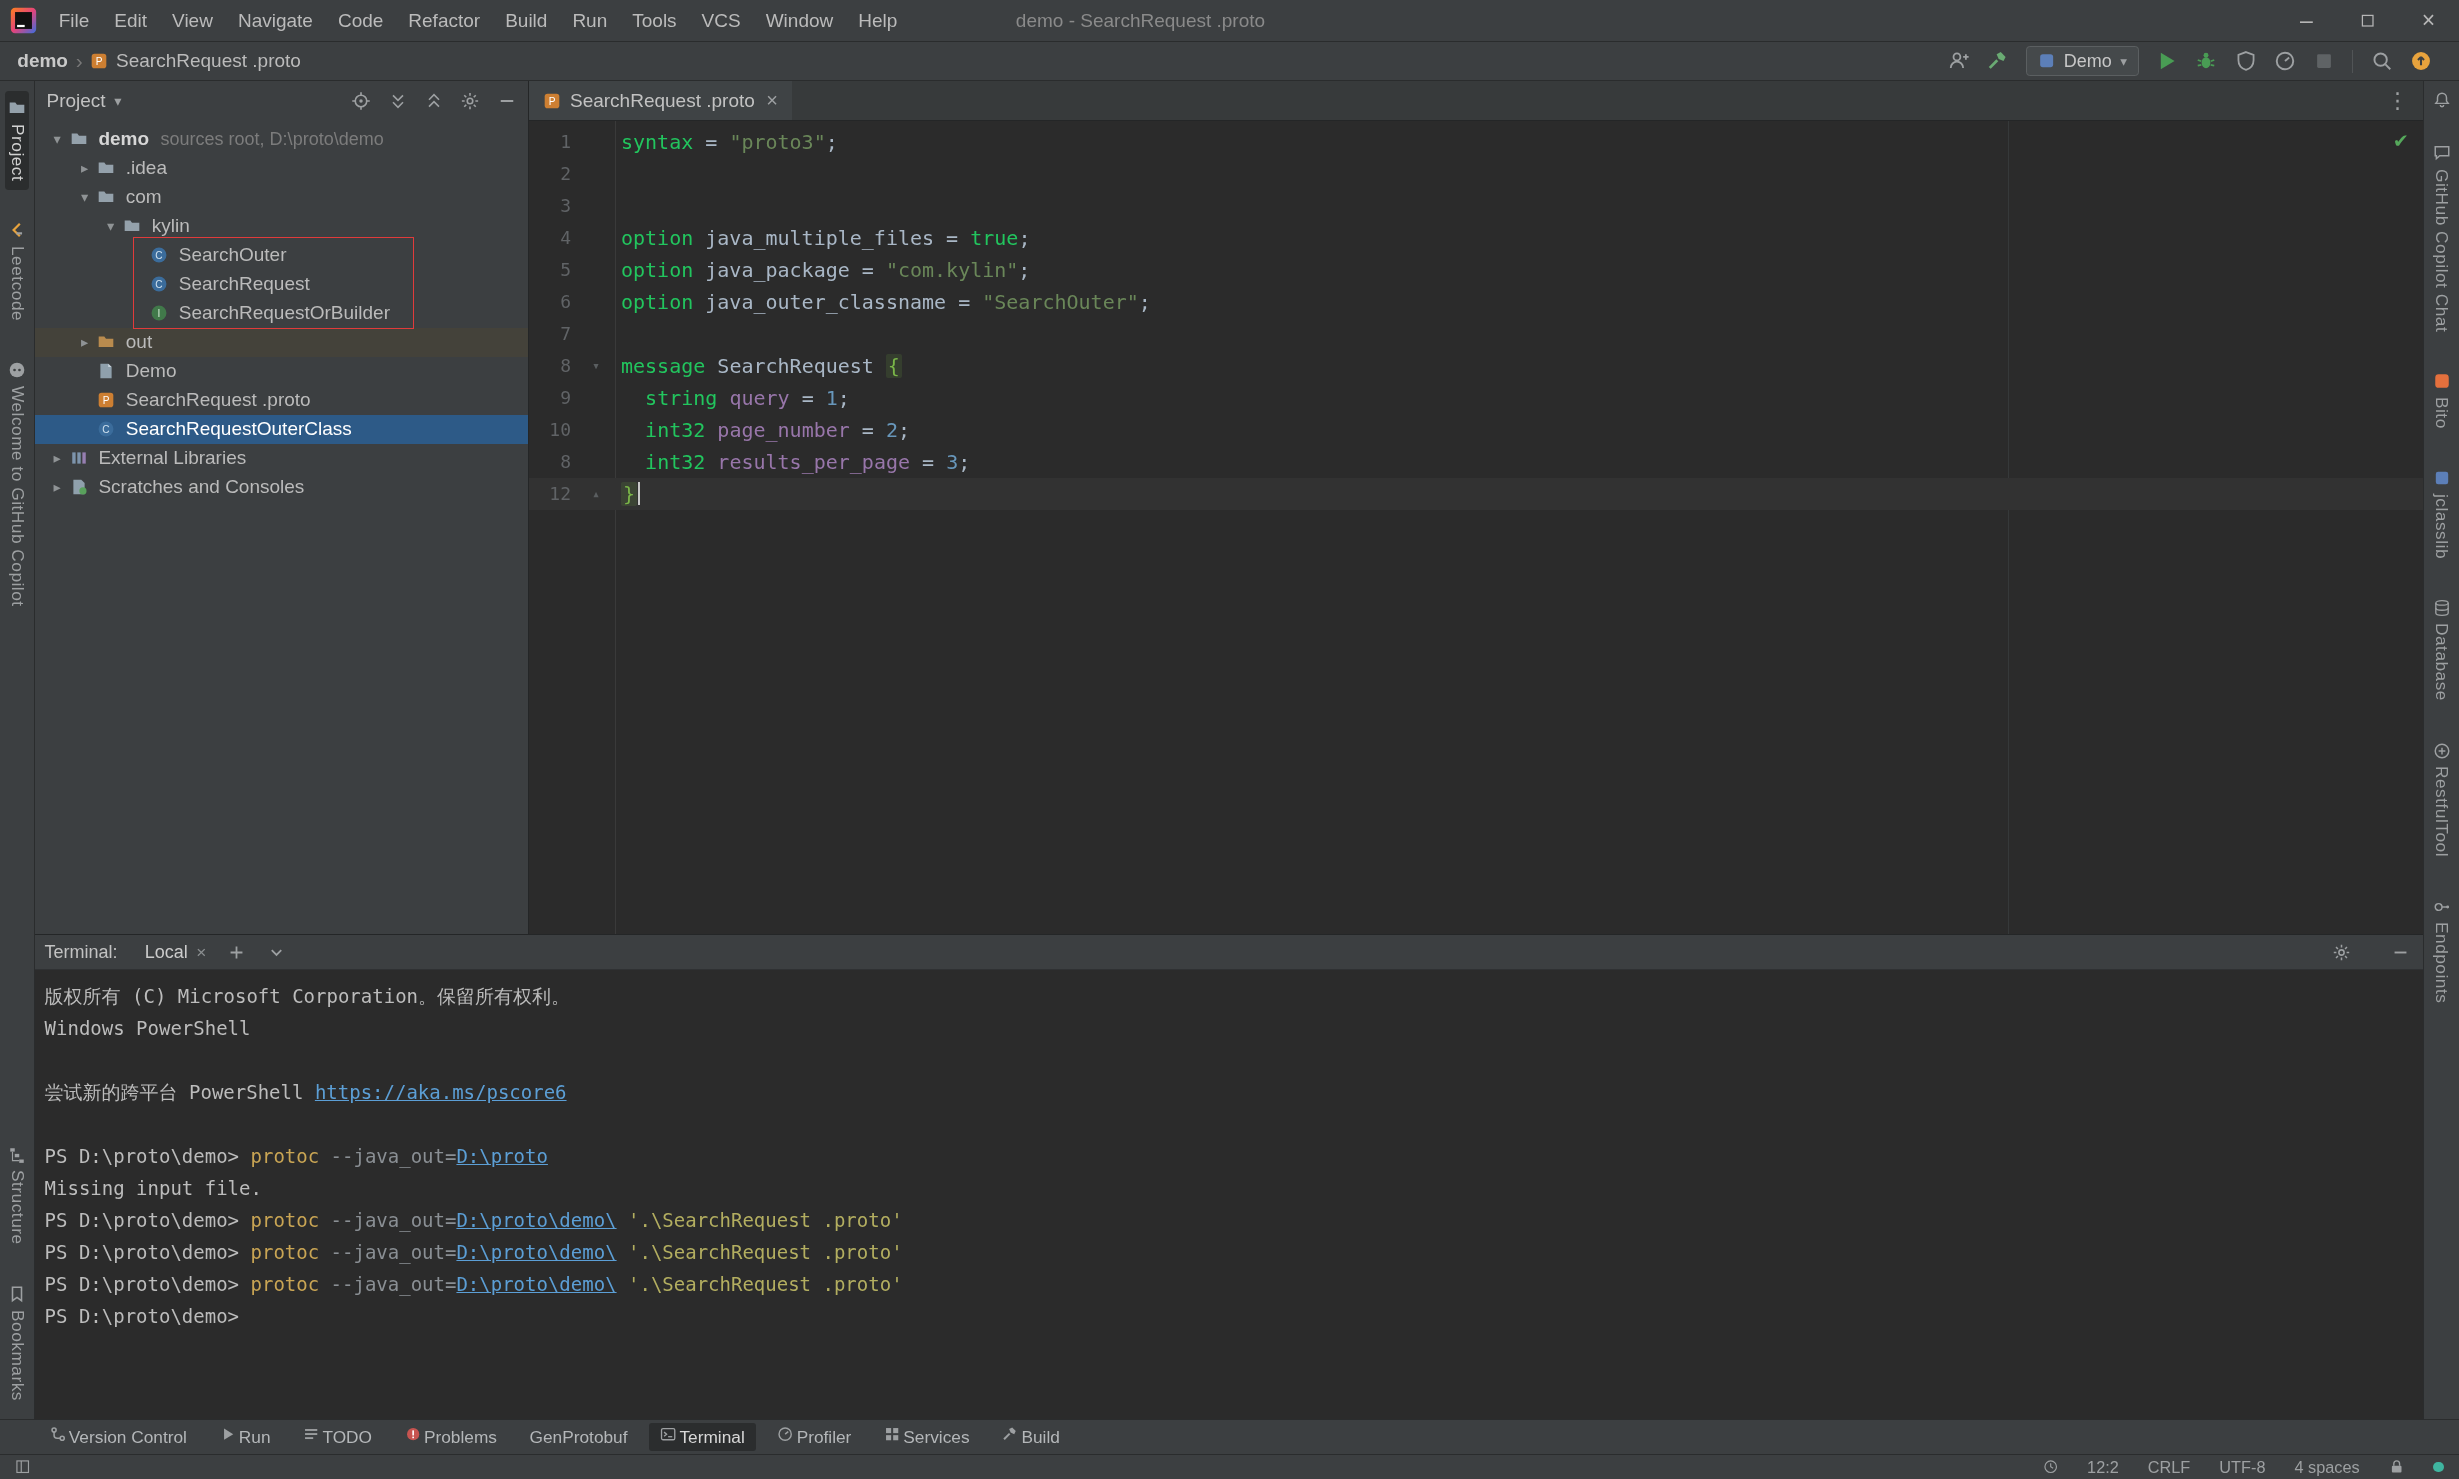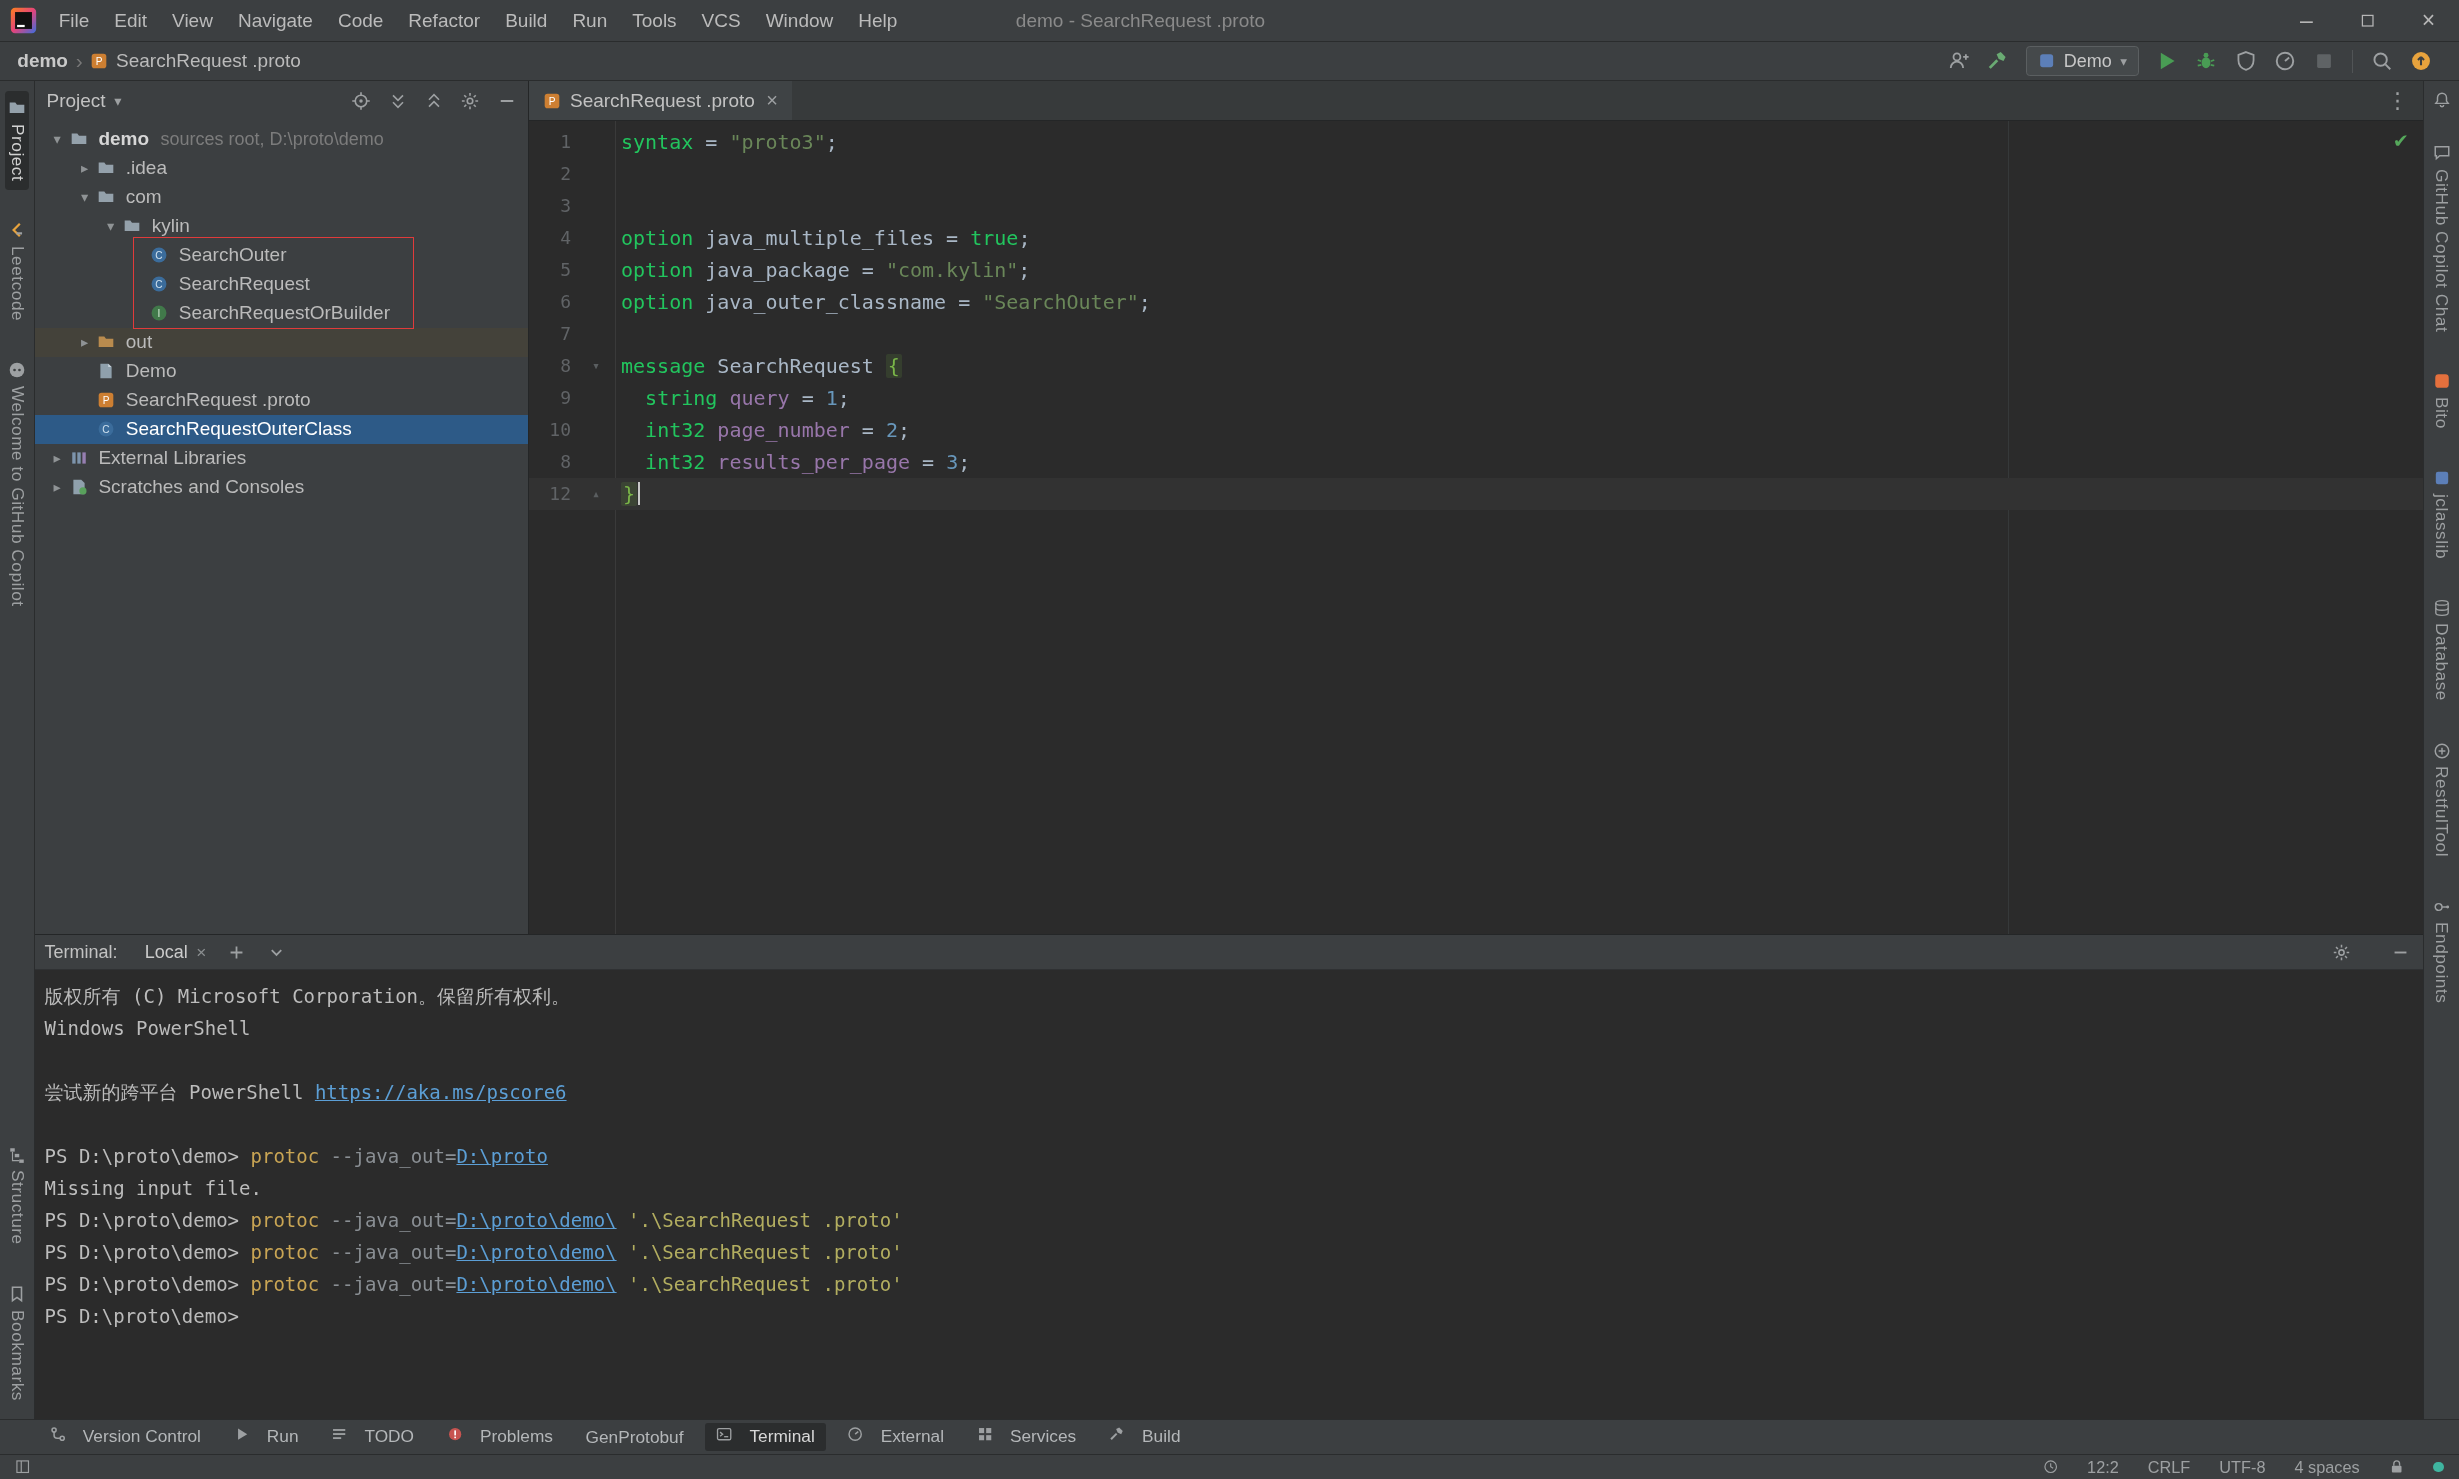--- a/index.html
+++ b/index.html
@@ -95,21 +95,21 @@
   .th-btn{margin-left:21px;width:19px;height:19px;display:inline-flex}
   .th-btn svg{width:100%;height:100%}
   .th-right{margin-left:auto;display:flex;gap:19px}
   .term-body{flex:1;padding:9.6px 0 0 9.6px;font-family:"DejaVu Sans Mono","Liberation Mono",monospace;font-size:19px}
   .term-line{min-height:32px;line-height:32px;white-space:pre}
   .tt-def{color:#bcbcbc}.tt-cmd{color:#c9a554}.tt-param{color:#8a8f94}
   .tt-link{color:#5c9fd6;text-decoration:underline}.tt-pstr{color:#b3ae60}
 
   
   .stripe-bar{flex:0 0 35px;background:#3c3f41;border-top:1px solid #2a2c2d;display:flex;align-items:center;padding-left:38px;gap:9.6px;font-size:17.3px}
-  .sb-item{display:flex;align-items:flex-start;gap:17px;padding:3.8px 11.5px;border-radius:2.9px;color:#b4b7b9}
+  .sb-item{display:flex;align-items:flex-end;gap:3px;padding:3.8px 11.5px;border-radius:2.9px;color:#b4b7b9}
   .sb-item.active{background:#2b2d2e;color:#d8d8d8}
   .sb-item svg{width:16.3px;height:16.3px}
 
   
   .status-bar{flex:0 0 25px;background:#3c3f41;border-top:1px solid #2a2c2d;display:flex;align-items:center;font-size:16.3px;color:#9da0a2;padding:0 15.4px}
   .status-left svg{width:15.4px;height:15.4px}
   .st-right{margin-left:auto;display:flex;align-items:center;gap:29px}
   .st-item{white-space:nowrap}
   .st-icon{width:15.4px;height:15.4px;display:inline-flex}
   .st-icon svg{width:100%;height:100%}
@@ -680,21 +680,21 @@
             <path d="M4 6l2.5 2L4 10" fill="none" stroke="#9da0a2" stroke-width="1.3"></path>
             <path d="M8 10.5h4" stroke="#9da0a2" stroke-width="1.3"></path>
           </svg></span>
         <span>Terminal</span>
       </div>
       <div class="sb-item">
         <span><svg viewBox="0 0 16 16">
             <circle cx="8" cy="8" r="6" fill="none" stroke="#9da0a2" stroke-width="1.4"></circle>
             <path d="M8 8l3-2.5" stroke="#9da0a2" stroke-width="1.4"></path>
           </svg></span>
-        <span>External</span>
+        <span>Profiler</span>
       </div>
       <div class="sb-item">
         <span><svg viewBox="0 0 16 16">
             <rect x="2" y="2" width="5" height="5" fill="#9da0a2"></rect>
             <rect x="9" y="2" width="5" height="5" fill="#9da0a2"></rect>
             <rect x="2" y="9" width="5" height="5" fill="#9da0a2"></rect>
             <rect x="9" y="9" width="5" height="5" fill="#9da0a2"></rect>
           </svg></span>
         <span>Services</span>
       </div>

